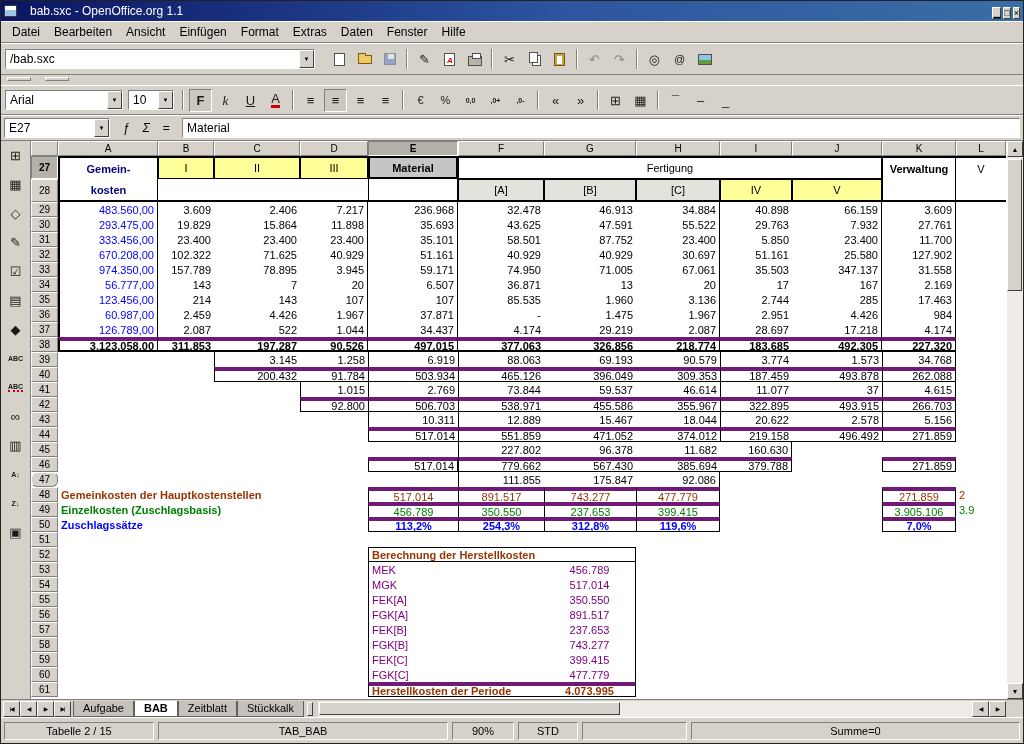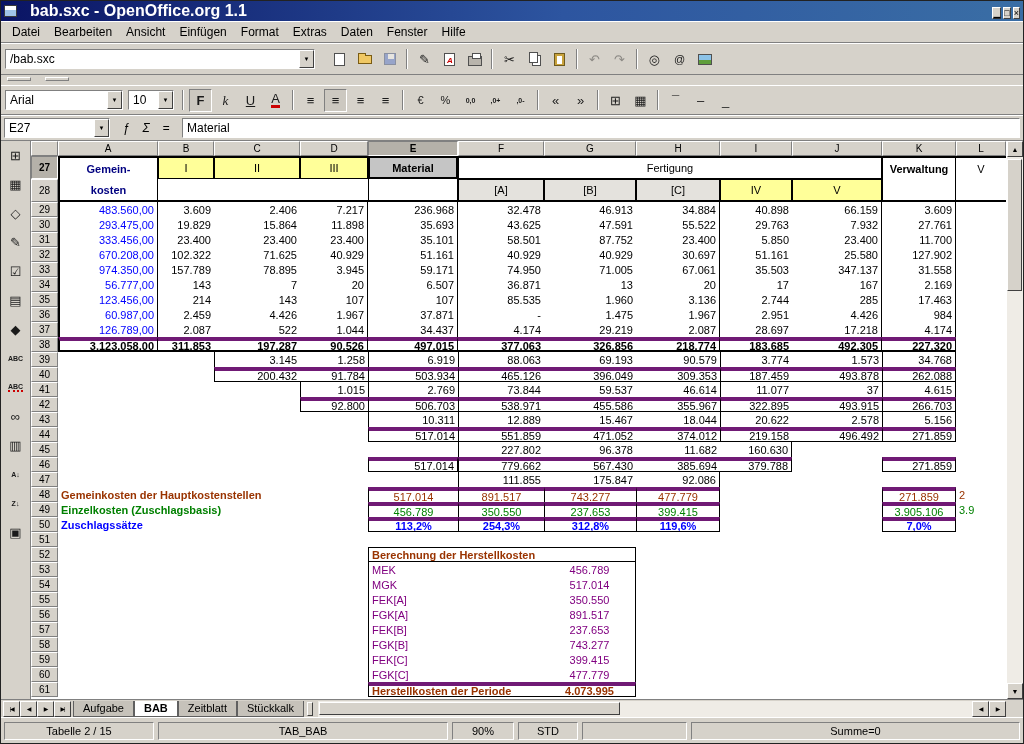--- a/index.html
+++ b/index.html
@@ -3,21 +3,21 @@
 <meta charset="utf-8">
 <style>
   html,body{margin:0;padding:0;background:#555;}
   body{width:1024px;height:744px;overflow:hidden;font-family:"Liberation Sans",sans-serif;}
   *{box-sizing:border-box;}
   .window{width:1024px;height:744px;border:1px solid #222;display:flex;flex-direction:column;background:#d6d2ca;}
 
   
   .titlebar{height:20px;flex:0 0 auto;background:linear-gradient(90deg,#0a1464,#2d55a0 55%,#3a6ea5);display:flex;align-items:center;padding:0 3px;color:#fff;}
   .appicon{width:13px;height:12px;background:#fff;border:1px solid #3a3a3a;margin-right:5px;background:linear-gradient(180deg,#fff 40%,#9fc4e8 40%);}
-  .title{font-size:16px;font-weight:bold;flex:1;white-space:nowrap;overflow:hidden;padding-left:8px;}
+  .title{font-size:12px;font-weight:normal;flex:1;white-space:nowrap;overflow:hidden;padding-left:8px;}
   .winbtn{width:16px;height:14px;background:#d6d2ca;border:1px solid;border-color:#fff #404040 #404040 #fff;font-size:9px;line-height:11px;text-align:center;color:#000;margin-left:2px;}
 
   
   .menubar{height:22px;flex:0 0 auto;display:flex;align-items:center;padding:0 4px;background:#d6d2ca;border-bottom:1px solid #808080;box-shadow:inset 0 1px 0 #fff;}
   .menuitem{font-size:12px;padding:2px 7px;color:#000;white-space:nowrap;}
 
   
   .toolbar{display:flex;align-items:center;background:#d6d2ca;border-top:1px solid #fff;border-bottom:1px solid #808080;padding:0 4px;flex:0 0 auto;}
   .funcbar{height:32px;}
   .objbar{height:30px;}
@@ -589,21 +589,21 @@
           <div class="srow" style="height: 15px;">
             <div class="rowhdr" style="grid-column: 1;">46</div>
             <div class="cell vl vr ht hb" style="grid-column: 6 / span 1;">517.014</div>
             <div class="cell vl ht hb" style="grid-column: 7 / span 1;">779.662</div>
             <div class="cell ht hb" style="grid-column: 8 / span 1;">567.430</div>
             <div class="cell ht hb" style="grid-column: 9 / span 1;">385.694</div>
             <div class="cell vr ht hb" style="grid-column: 10 / span 1;">379.788</div>
             <div class="cell vl vr ht hb" style="grid-column: 12 / span 1;">271.859</div>
           </div>
           <div class="srow" style="height: 15px;">
-            <div class="rowhdr" style="grid-column: 1;">47</div>
+            <div class="rowhdr" style="grid-column: 1; border-radius: 6px;">47</div>
             <div class="cell vl" style="grid-column: 7 / span 1;">111.855</div>
             <div class="cell " style="grid-column: 8 / span 1;">175.847</div>
             <div class="cell vr" style="grid-column: 9 / span 1;">92.086</div>
           </div>
           <div class="srow" style="height: 15px;">
             <div class="rowhdr" style="grid-column: 1;">48</div>
             <div class="cell tL fb cMarn" style="grid-column: 2 / span 4;">Gemeinkosten der Hauptkostenstellen</div>
             <div class="cell tC cMarn vl ht" style="grid-column: 6 / span 1;">517.014</div>
             <div class="cell tC cMarn vl ht" style="grid-column: 7 / span 1;">891.517</div>
             <div class="cell tC cMarn vl ht" style="grid-column: 8 / span 1;">743.277</div>

